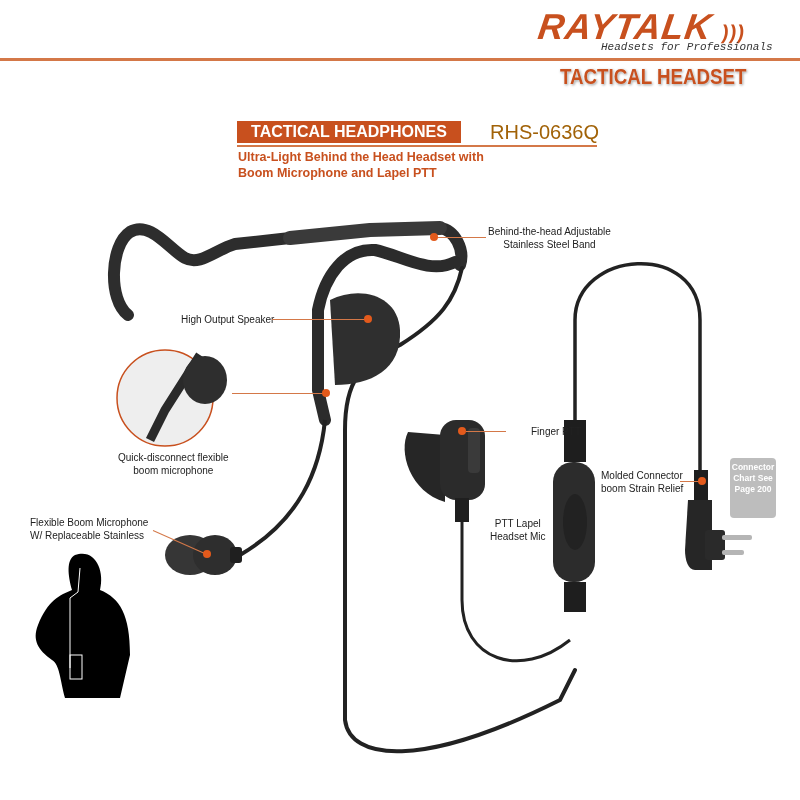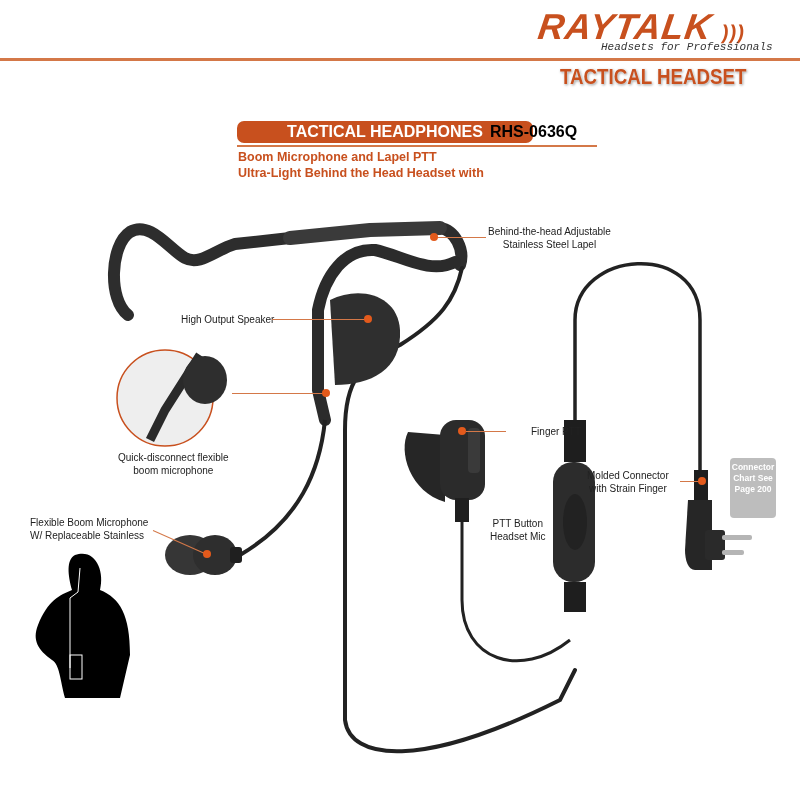--- a/index.html
+++ b/index.html
@@ -2,22 +2,22 @@
 <html><head>
 <meta charset="utf-8">
 <style>
   html, body { margin: 0; padding: 0; background: #ffffff; }
   body { width: 800px; height: 800px; position: relative; overflow: hidden; font-family: "Liberation Sans", sans-serif; }
   .abs { position: absolute; }
   .brand-name { left: 538px; top: 8px; font-family: "Liberation Sans", sans-serif; font-weight: bold; font-style: italic; font-size: 36px; letter-spacing: 1px; color: #c8501e; line-height: 38px; transform: skewX(-8deg); }
   .brand-tagline { left: 601px; top: 41px; font-size: 11px; color: #333; font-style: italic; font-family: Liberation Mono, monospace; }
   .header-rule { left: 0; top: 58px; width: 800px; height: 3px; background: #d47848; }
   .banner { left: 560px; top: 64px; font-family: "Liberation Sans", sans-serif; font-weight: bold; font-size: 22px; color: #c8501e; letter-spacing: 0px; transform: scaleX(0.85); transform-origin: left; text-shadow: 0 0 2px #fff, 1px 1px 3px #888; }
-  .title-bar { left: 237px; top: 121px; width: 296px; height: 22px; background: #c8501e; color: #fff; font-weight: bold; font-size: 16px; line-height: 22px; text-align: center; border-radius: 7px; }
-  .model { left: 490px; top: 121px; color: #000000; font-weight: bold; font-size: 16px; line-height: 22px; }
+  .title-bar { left: 237px; top: 121px; width: 224px; height: 22px; background: #c8501e; color: #fff; font-weight: bold; font-size: 16px; line-height: 22px; text-align: center; }
+  .model { left: 490px; top: 121px; color: #a16207; font-weight: normal; font-size: 20px; line-height: 22px; }
   .title-rule { left: 237px; top: 145px; width: 360px; height: 2px; background: #d47848; }
   .subtitle { left: 238px; top: 149px; color: #c8501e; font-weight: bold; font-size: 12.5px; line-height: 16px; }
   .label { font-size: 10px; color: #222; line-height: 13px; }
   .callout-line { height: 1px; background: #d47848; transform-origin: left center; }
   .dot { width: 8px; height: 8px; border-radius: 50%; background: #e35a1c; }
   .conn-chart { left: 730px; top: 458px; width: 46px; height: 60px; background: #bdbdbd; border-radius: 4px; color: #fff; font-weight: bold; font-size: 8.5px; line-height: 11px; text-align: center; padding-top: 4px; box-sizing: border-box; }
   svg.product { position: absolute; left: 0; top: 0; }
 </style>
 </head>
 <body>
@@ -27,22 +27,22 @@
   <span style="font-size:20px;font-style:normal;">)))</span>
 </div>
 <div class="abs brand-tagline">Headsets for Professionals</div>
 <div class="abs header-rule"></div>
 <div class="abs banner">TACTICAL HEADSET</div>
 
 <div class="abs title-bar">TACTICAL HEADPHONES</div>
 <div class="abs model">RHS-0636Q</div>
 <div class="abs title-rule"></div>
 <div class="abs subtitle">
+  <div>Ultra-Light Behind the Head Headset with</div>
   <div>Boom Microphone and Lapel PTT</div>
-  <div>Ultra-Light Behind the Head Headset with</div>
 </div>
 
 <svg class="product" width="800" height="800" viewBox="0 0 800 800">
 
   <g fill="none" stroke-linecap="round" stroke-linejoin="round">
     <path d="M128 315 C108 300 110 245 130 232 C150 220 170 250 185 258 C200 266 215 250 235 244 L290 238 L370 230 L440 228 C455 230 465 250 460 265" stroke="#2d2d2d" stroke-width="12"></path>
     <path d="M290 238 L370 230 L440 228" stroke="#3a3a3a" stroke-width="14"></path>
   </g>
 
   <g fill="none" stroke-linecap="round">
@@ -93,21 +93,21 @@
 
   <g>
     <path d="M75 555 C95 548 105 570 100 590 C120 598 130 615 130 655 L120 698 L65 698 C60 680 60 665 52 660 C38 650 32 640 38 625 C48 600 60 595 72 590 C68 575 66 560 75 555 Z" fill="#000"></path>
     <path d="M80 568 L78 592 L70 598 L70 668" fill="none" stroke="#fff" stroke-width="1"></path>
     <rect x="70" y="655" width="12" height="24" fill="none" stroke="#fff" stroke-width="1"></rect>
   </g>
 </svg>
 
 <div class="abs label" style="left:488px;top:225px;text-align:center;">
   <div>Behind-the-head Adjustable</div>
-  <div>Stainless Steel Lapel</div>
+  <div>Stainless Steel Band</div>
 </div>
 <div class="abs callout-line" style="left:434px;top:237px;width:52px;"></div>
 <div class="abs dot" style="left:430px;top:233px;"></div>
 
 <div class="abs label" style="left:181px;top:313px;">High Output Speaker</div>
 <div class="abs callout-line" style="left:272px;top:319px;width:96px;"></div>
 <div class="abs dot" style="left:364px;top:315px;"></div>
 
 <div class="abs callout-line" style="left:232px;top:393px;width:94px;"></div>
 <div class="abs dot" style="left:322px;top:389px;"></div>
@@ -121,27 +121,27 @@
   <div>W/ Replaceable Stainless</div>
 </div>
 <div class="abs callout-line" style="left:153px;top:530px;width:56px;transform:rotate(24deg);"></div>
 <div class="abs dot" style="left:203px;top:550px;"></div>
 
 <div class="abs dot" style="left:458px;top:427px;"></div>
 <div class="abs callout-line" style="left:466px;top:431px;width:40px;"></div>
 <div class="abs label" style="left:508px;top:425px;padding-left:23px;">Finger PTT</div>
 
 <div class="abs label" style="left:490px;top:517px;text-align:center;">
-  <div>PTT Button</div>
+  <div>PTT Lapel</div>
   <div>Headset Mic</div>
 </div>
 
-<div class="abs label" style="left:587px;top:469px;text-align:center;">
+<div class="abs label" style="left:601px;top:469px;text-align:left;">
   <div>Molded Connector</div>
-  <div>with Strain Finger</div>
+  <div>boom Strain Relief</div>
 </div>
 <div class="abs callout-line" style="left:680px;top:481px;width:20px;"></div>
 <div class="abs dot" style="left:698px;top:477px;"></div>
 
 <div class="abs conn-chart">
   <div>Connector</div>
   <div>Chart See</div>
   <div>Page 200</div>
 </div>
 

